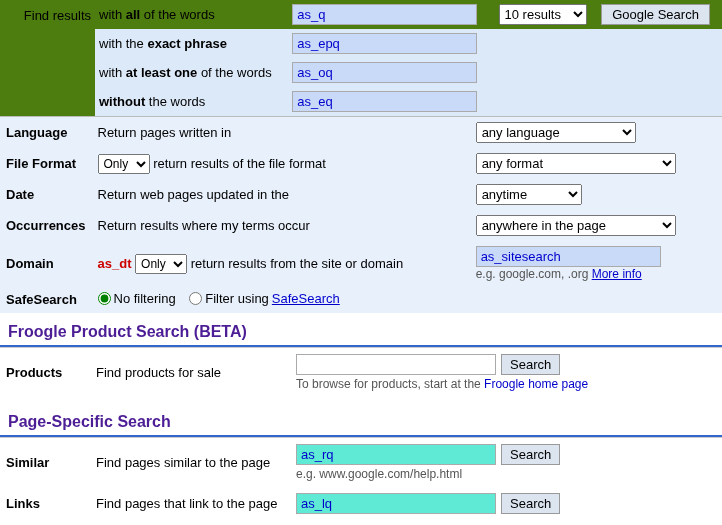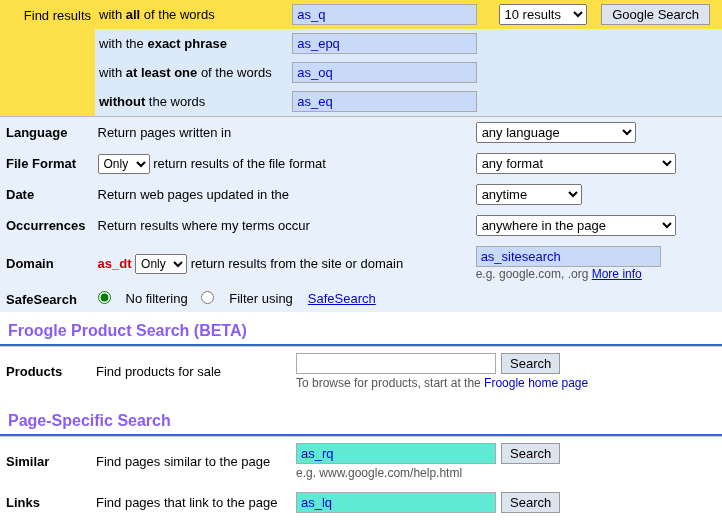--- a/index.html
+++ b/index.html
@@ -92,40 +92,40 @@
       font-size: 12px;
       color: #555;
     }
     .more-info-link {
       color: #00c;
       text-decoration: underline;
       cursor: pointer;
     }
     .radio-label {
       display: inline-flex;
-      align-items: flex-start;
-      gap: 15px;
+      align-items: center;
+      gap: 3px;
       margin-right: 10px;
       font-size: 13px;
     }
     .radio-green {
       accent-color: green;
     }
     .safesearch-link {
       color: #00c;
       text-decoration: underline;
       cursor: pointer;
     }
 
     
     .section-header {
       padding: 10px 0 4px 8px;
       font-size: 16px;
       font-weight: bold;
-      color: #8b5cf6;
+      color: #4c1d95;
       border-bottom: 2px solid #3366cc;
       margin-bottom: 0;
     }
     .products-table {
       width: 100%;
       border-collapse: collapse;
     }
     .products-table td {
       padding: 6px 6px;
       vertical-align: middle;
@@ -189,21 +189,21 @@
     }
   </style>
 </head>
 <body>
 
 <div class="page">
 
   <table class="find-results-table">
     <tbody>
 
-      <tr style="background:#fde047;margin-left:32px;">
+      <tr style="background:#4d7c0f;margin-left:32px;">
         <td class="label-cell" rowspan="4" style="padding-left:8px; vertical-align:top; padding-top:8px; width:95px;">
           <span>Find results</span>
         </td>
         <td style="padding: 4px 4px;">
           with <strong>all</strong> of the words
         </td>
         <td style="padding: 4px 4px;">
           <input type="text" class="input-blue" value="as_q" style="">
         </td>
         <td style="padding: 4px 4px;">

